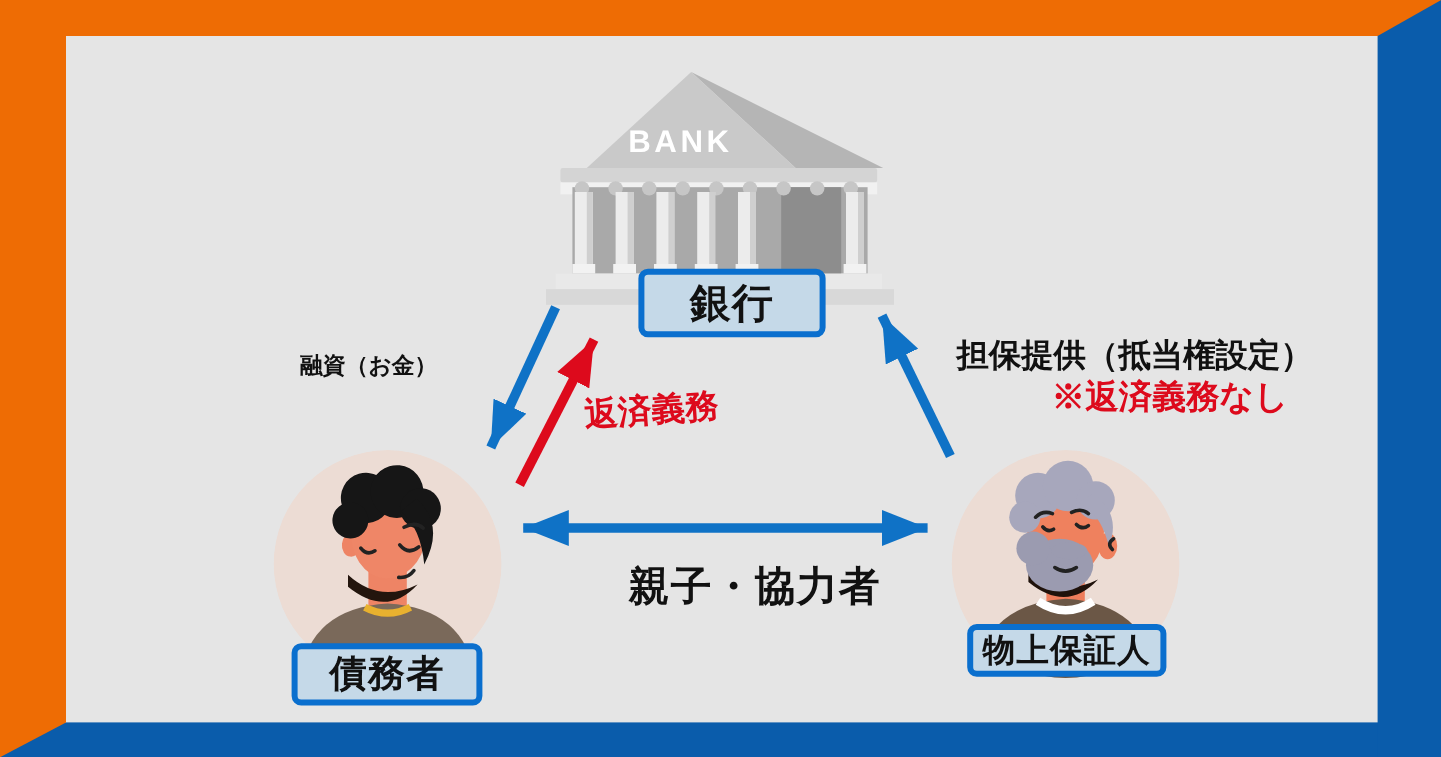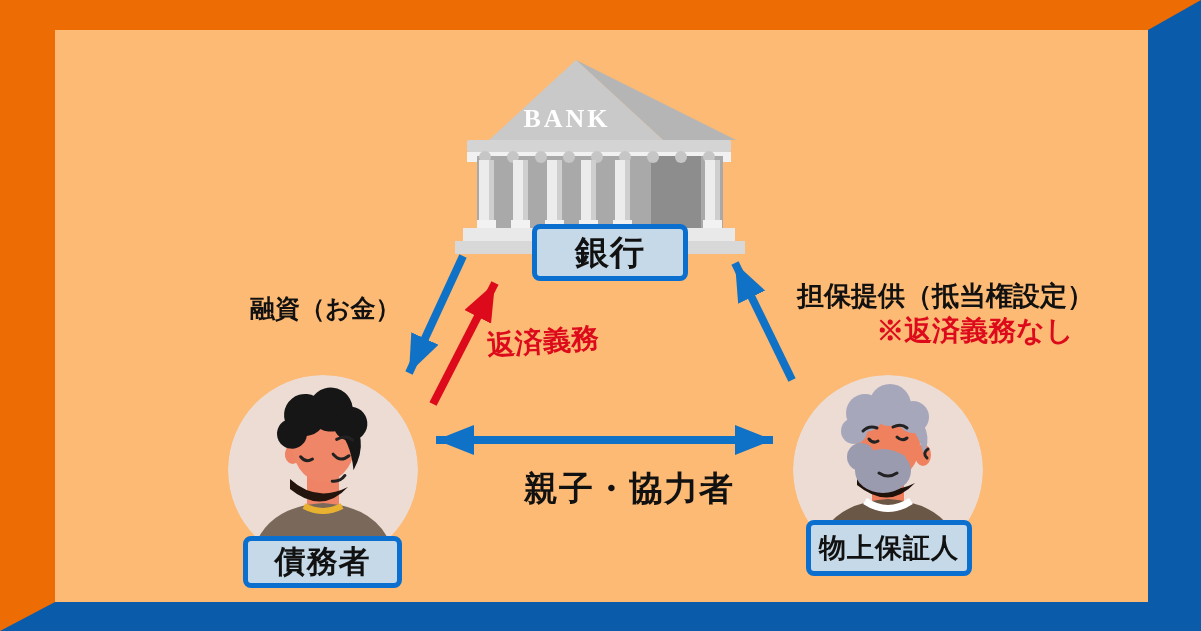--- a/index.html
+++ b/index.html
@@ -1,20 +1,20 @@
 <!DOCTYPE html>
 <html><head>
 <meta charset="utf-8">
 <style>
   html,body{margin:0;padding:0;background:#fff;}
   .page{
     position:relative;
     width:1201px;height:631px;
-    background:#fdba74;
-    font-family:Liberation Serif, serif;
+    background:#e5e5e5;
+    font-family:Liberation Sans, sans-serif;
     overflow:hidden;
   }
   
   .frame{
     position:absolute;inset:0;
     box-sizing:border-box;
     border-top:30px solid #ee6c04;
     border-left:55px solid #ee6c04;
     border-right:53px solid #0a5cab;
     border-bottom:29px solid #0a5cab;
@@ -195,25 +195,25 @@
     <line x1="792" y1="380" x2="735" y2="263" stroke="#0f72c6" stroke-width="8" marker-end="url(#head-blue)"></line>
     <line x1="436" y1="440" x2="773" y2="440" stroke="#0f72c6" stroke-width="8" marker-start="url(#head-blue)" marker-end="url(#head-blue)"></line>
   </svg>
 
   <div class="tag" style="left:532px;top:224px;width:156px;height:57px;font-size:34px;">
     <span>銀行</span>
   </div>
   <div class="tag" style="left:243px;top:536px;width:159px;height:52px;font-size:31px;">
     <span>債務者</span>
   </div>
-  <div class="tag" style="left:806px;top:520px;width:166px;height:56px;font-size:27px;">
+  <div class="tag" style="left:806px;top:520px;width:166px;height:44px;font-size:27px;">
     <span>物上保証人</span>
   </div>
 
-  <div class="edge-label" style="left:250px;top:292px;font-size:25px;">融資（お金）</div>
+  <div class="edge-label" style="left:250px;top:292px;font-size:19px;">融資（お金）</div>
 
   <div class="edge-label red" style="left:487px;top:327px;font-size:28px;transform:rotate(-4deg);transform-origin:left center;">返済義務</div>
 
   <div class="edge-label" style="left:797px;top:278px;width:276px;text-align:center;font-size:27px;">担保提供（抵当権設定）</div>
 
   <div class="edge-label red" style="left:837px;top:312px;width:276px;text-align:center;font-size:28px;">※返済義務なし</div>
 
   <div class="edge-label" style="left:524px;top:466px;font-size:34px;letter-spacing:1px;">親子・協力者</div>
 
   <div class="frame"></div>

